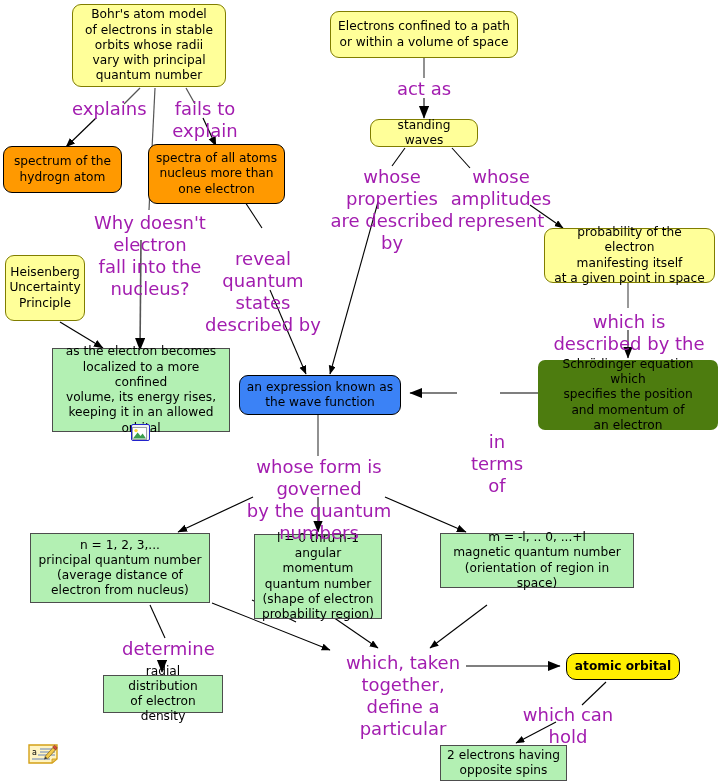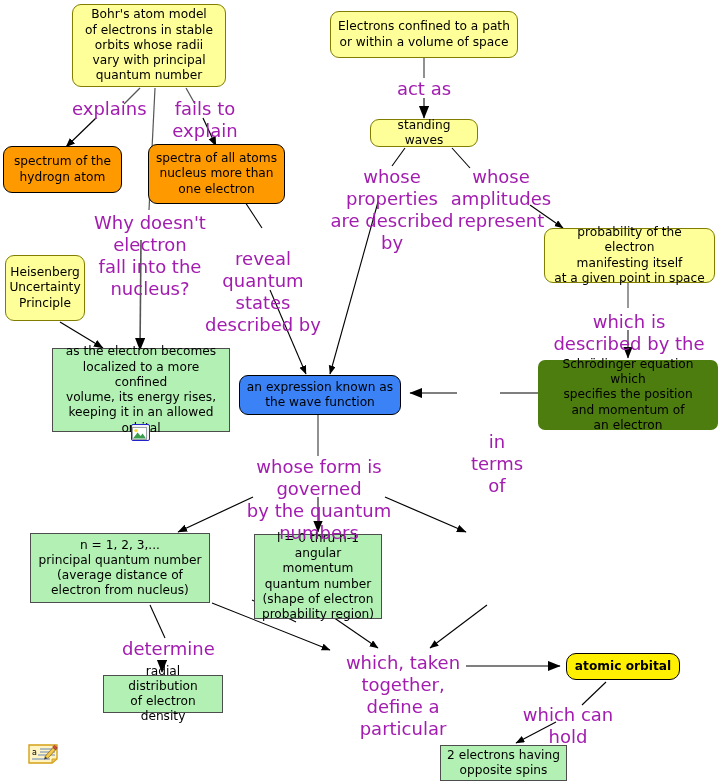--- a/index.html
+++ b/index.html
@@ -217,20 +217,23 @@
 principal quantum number
 (average distance of
 electron from nucleus)</div>
 
   <div class="node n-green" style="left:254px; top:534px; width:128px; height:85px;">l = 0 thru n-1
 angular momentum
 quantum number
 (shape of electron
 probability region)</div>
 
+  <div class="node n-green" style="left:440px; top:533px; width:194px; height:55px;">m = -l, .. 0, ...+l
+magnetic quantum number
+(orientation of region in space)</div>
 
   <div class="node n-green" style="left:103px; top:675px; width:120px; height:38px;">radial distribution
 of electron density</div>
 
   <div class="node n-gold" style="left:566px; top:653px; width:114px; height:27px;">atomic orbital</div>
 
   <div class="node n-green" style="left:440px; top:745px; width:127px; height:36px;">2 electrons having
 opposite spins</div>
 
   <div class="note-icon" style="left:26px; top:742px;">

